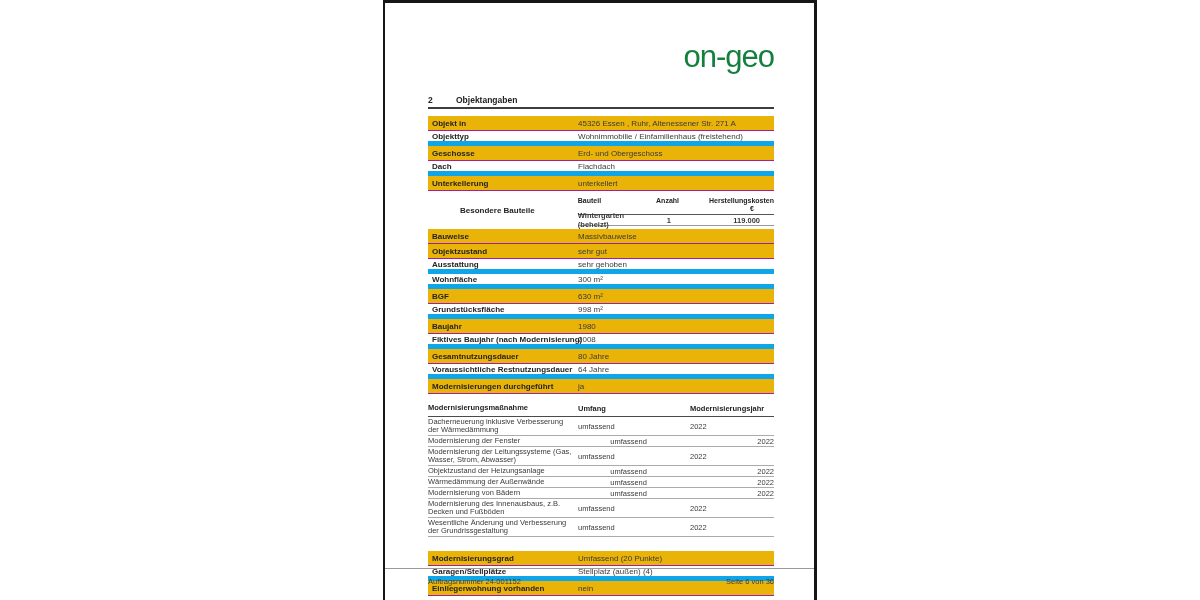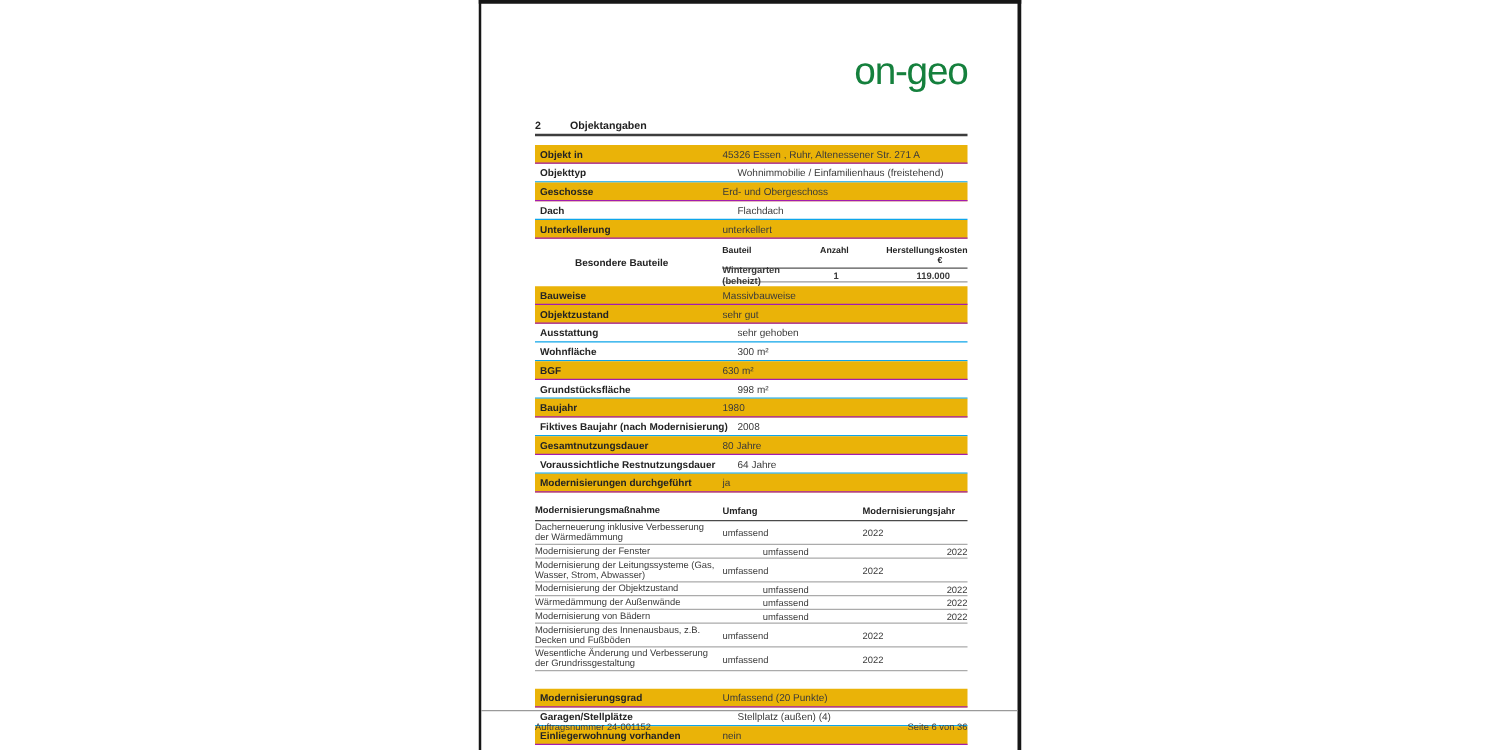--- a/index.html
+++ b/index.html
@@ -16,21 +16,21 @@
   .logo { margin-top:6px; height:36px; text-align:right; font-size:31px; line-height:36px;
           letter-spacing:-1px; font-weight:400; }
 
   .heading { margin-top:20px; display:flex; font-size:8.5px; font-weight:bold; color:#222;
              line-height:11px; padding-bottom:1px; border-bottom:2px solid #3d3d3d; }
   .heading .num { width:28px; }
 
   .t1 { margin-top:7px; }
   .trow { display:flex; height:15px; align-items:center; font-size:8px; }
   .trow.hl { background:#eab308; border-bottom:1px solid #a21caf; }
-  .trow.wh { border-bottom:1px solid #0ea5e9;gap:12px; }
+  .trow.wh { border-bottom:5px solid #0ea5e9; }
   .tlabel { width:150px; font-weight:bold; color:#242424; white-space:nowrap; padding-left:4px; }
   .tvalue { flex:1; color:#3a3a3a; white-space:nowrap; }
 
   .bbrow { display:flex; height:38px; font-size:8px;margin-left:28px; }
   .bbrow .tlabel { display:flex; align-items:center; }
   .subtable { flex:1; padding-top:6px; }
   .subhead { display:flex; align-items:flex-start; font-size:7px; font-weight:bold;
              color:#242424; border-bottom:1px solid #555; padding-bottom:1px; }
   .subhead .c1 { flex:1; line-height:8px; }
   .subhead .c2 { width:55px; text-align:right; line-height:8px; }
@@ -176,21 +176,21 @@
             <div class="mc1">Modernisierung der Fenster</div>
             <div class="mc2">umfassend</div>
             <div class="mc3">2022</div>
           </div>
           <div class="modrow h2">
             <div class="mc1">Modernisierung der Leitungssysteme (Gas, Wasser, Strom, Abwasser)</div>
             <div class="mc2">umfassend</div>
             <div class="mc3">2022</div>
           </div>
           <div class="modrow h1">
-            <div class="mc1">Modernisierung der Objektzustand</div>
+            <div class="mc1">Objektzustand der Heizungsanlage</div>
             <div class="mc2">umfassend</div>
             <div class="mc3">2022</div>
           </div>
           <div class="modrow h1">
             <div class="mc1">Wärmedämmung der Außenwände</div>
             <div class="mc2">umfassend</div>
             <div class="mc3">2022</div>
           </div>
           <div class="modrow h1">
             <div class="mc1">Modernisierung von Bädern</div>

